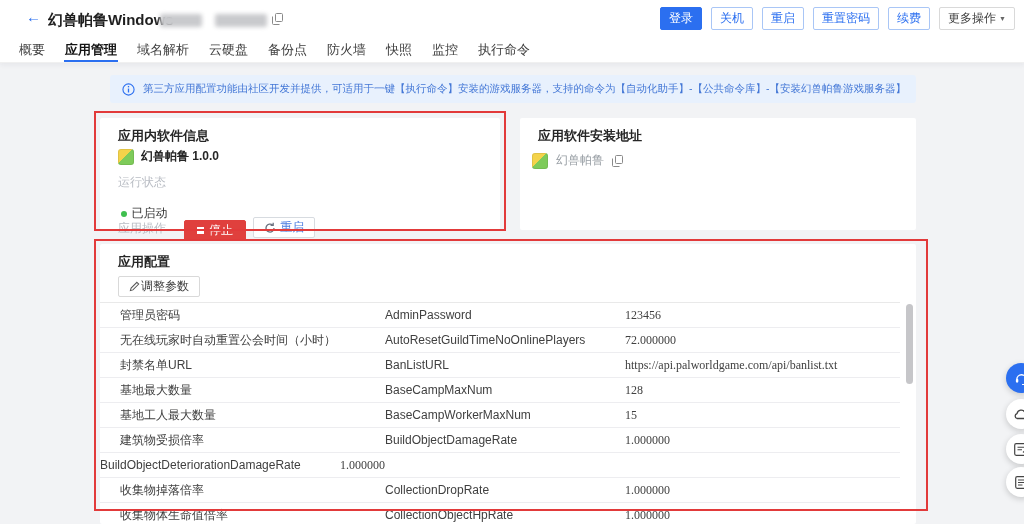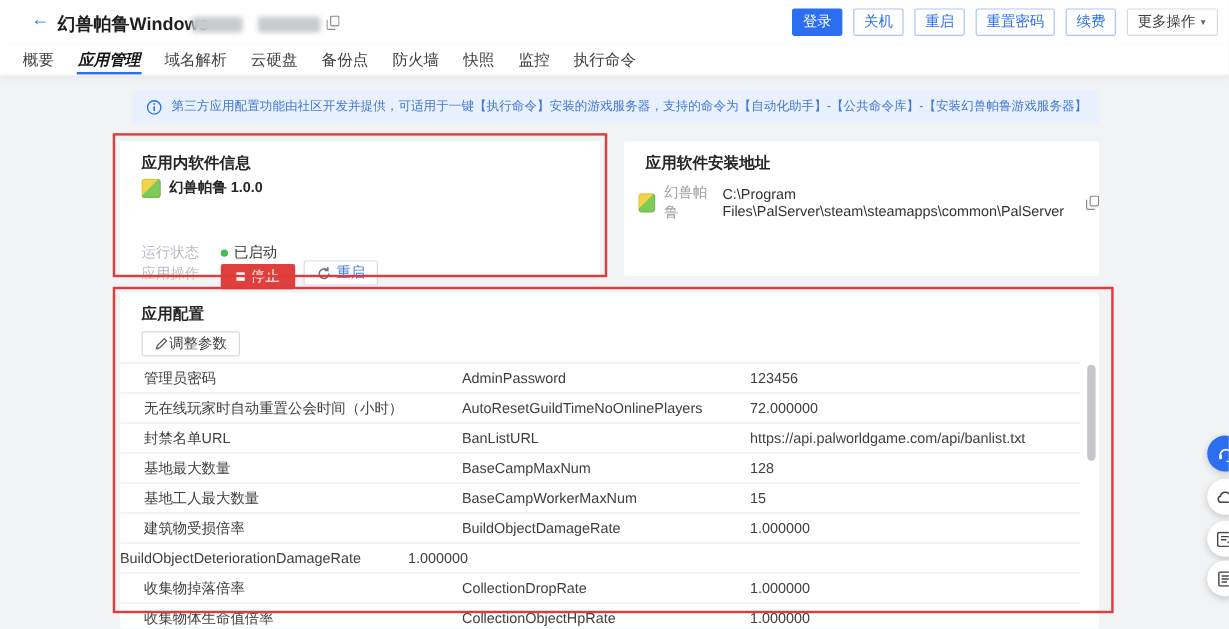--- a/index.html
+++ b/index.html
@@ -22,61 +22,61 @@
   .btn { height:23px; line-height:21px; font-size:12px; padding:0 8px; border-radius:2px;
          border:1px solid #a9c6f6; background:#fff; color:#2b6ff0; cursor:pointer; white-space:nowrap; }
   .btn.primary { background:#2b6ff0; border-color:#2b6ff0; color:#fff; }
   .btn.plain { border-color:#d9d9d9; color:#404040; }
   .caret { font-size:7px; color:#666; margin-left:3px; vertical-align:1px; }
   
   .tabbar { position:absolute; left:0; top:37px; width:1024px; height:26px; background:#fff;
             display:flex; align-items:stretch; gap:18px; padding-left:18px; z-index:4;
             border-bottom:1px solid #f0f0f0; box-shadow:0 2px 5px rgba(30,40,60,.06); }
   .tab { font-size:13px; color:#404040; display:flex; align-items:center; position:relative; cursor:pointer; padding:0 1px; }
-  .tab.active { color:#141414; font-weight:bold;font-style:italic; }
+  .tab.active { color:#141414; font-weight:bold; }
   .tab.active::after { content:""; position:absolute; left:0; right:0; bottom:0; height:2px; background:#2b6ff0; }
   
   .banner { position:absolute; left:110px; top:75px; width:806px; height:28px; background:#e8f1fd;
             border-radius:3px; display:flex; align-items:center; gap:8px; padding:0 12px; }
   .banner-text { font-size:10.5px; color:#4377d6; white-space:nowrap; overflow:hidden; }
   
   .card { position:absolute; background:#fff; border-radius:2px; }
   .card-title { position:absolute; left:18px; top:9px; font-size:13px; font-weight:bold; color:#262626; }
   #card-app { left:100px; top:118px; width:400px; height:112px; }
   #card-install { left:520px; top:118px; width:396px; height:112px; }
   #card-config { left:100px; top:244px; width:816px; height:280px; }
   .app-row { position:absolute; left:18px; top:30px; display:flex; align-items:center; gap:7px; }
   .app-name { font-size:12px; font-weight:bold; color:#262626; }
   .pal-ic { width:16px; height:16px; border-radius:3px;
             background:linear-gradient(135deg,#f4d34a 0 45%,#7ecb5a 45% 100%);
             box-shadow:inset 0 0 0 1px rgba(0,0,0,.08); }
   .kv { position:absolute; left:18px; display:flex; align-items:center; gap:14px; font-size:12px; }
   .kv-label { color:#b9bdc4; width:52px; }
   .dot { display:inline-block; width:6px; height:6px; border-radius:50%; background:#3fbf4e; margin-right:5px; }
   .status-val { color:#333; }
-  .row-status { top:84px; }
+  .row-status { top:56px;flex-direction:column; }
   .row-action { top:99px; align-items:center; }
   .btn-stop { height:21px; line-height:19px; font-size:12px; padding:0 12px; background:#e0403d; color:#fff;
               border:1px solid #e0403d; border-radius:2px; cursor:pointer; display:inline-flex; align-items:center; gap:5px; }
   .sq { display:inline-block; width:7px; height:7px; background:#fff; }
   .btn-restart2 { height:21px; line-height:19px; font-size:12px; padding:0 10px; background:#fff; color:#4a7be0;
                   border:1px solid #d7dbe0; border-radius:2px; cursor:pointer; display:inline-flex; align-items:center; gap:4px; margin-left:4px; }
   .install-row { position:absolute; left:12px; top:34px; display:flex; align-items:center; gap:8px; font-size:12px; }
   .install-appname { color:#9aa0a6; }
   .install-path { color:#333; }
   
   .btn-adjust { position:absolute; left:18px; top:32px; height:21px; font-size:12px; padding:0 10px;
                 background:#fff; border:1px solid #d9d9d9; border-radius:2px; color:#404040;
                 display:inline-flex; align-items:center; gap:1px; cursor:pointer; }
   .ctable { position:absolute; left:0; top:58px; width:800px; border-top:1px solid #e9e9e9; }
   .trow { display:flex; height:25px; align-items:center; border-bottom:1px solid #ededf0; }
   .tcell { font-size:12px; color:#404040; white-space:nowrap; overflow:hidden; }
   .tcell.c0 { width:285px; padding-left:20px; }
   .tcell.c1 { width:240px; }
-  .tcell.c2 { flex:1; }
+  .tcell.c2 { flex:1;font-family:Liberation Serif, serif; }
   .vscroll { position:absolute; left:806px; top:60px; width:7px; height:80px; border-radius:4px; background:#c6c6c9; cursor:pointer; }
   
   .ann { position:absolute; border:2px solid #e23a3a; z-index:20; pointer-events:none; }
   #ann1 { left:94px; top:111px; width:412px; height:120px; }
   #ann2 { left:94px; top:239px; width:834px; height:272px; }
   
   .fab { position:absolute; width:30px; height:30px; border-radius:50%; background:#fff;
          box-shadow:0 2px 6px rgba(0,0,0,.18); left:1006px; display:flex; align-items:center; justify-content:center; cursor:pointer; z-index:15; }
   .fab.blue { background:#2b6ff0; }
   #fab1 { top:363px; } #fab2 { top:399px; } #fab3 { top:434px; } #fab4 { top:467px; }
@@ -155,21 +155,20 @@
         </button>
     </span>
   </div>
 </div>
 
 <div class="card" id="card-install">
   <div class="card-title">应用软件安装地址</div>
   <div class="install-row">
     <span class="pal-ic"></span>
     <span class="install-appname">幻兽帕鲁</span>
-    <span class="install-path">C:\Program Files\PalServer\steam\steamapps\common\PalServer</span>
     <span>
       <svg width="11" height="12" viewBox="0 0 11 12">
           <rect x="3.5" y="0.5" width="7" height="8" rx="1" fill="none" stroke="#8a8a8a"></rect>
           <path d="M7.5 11.5h-6a1 1 0 0 1-1-1v-7" fill="none" stroke="#8a8a8a"></path>
         </svg>
     </span>
   </div>
 </div>
 
 <div class="card" id="card-config">

